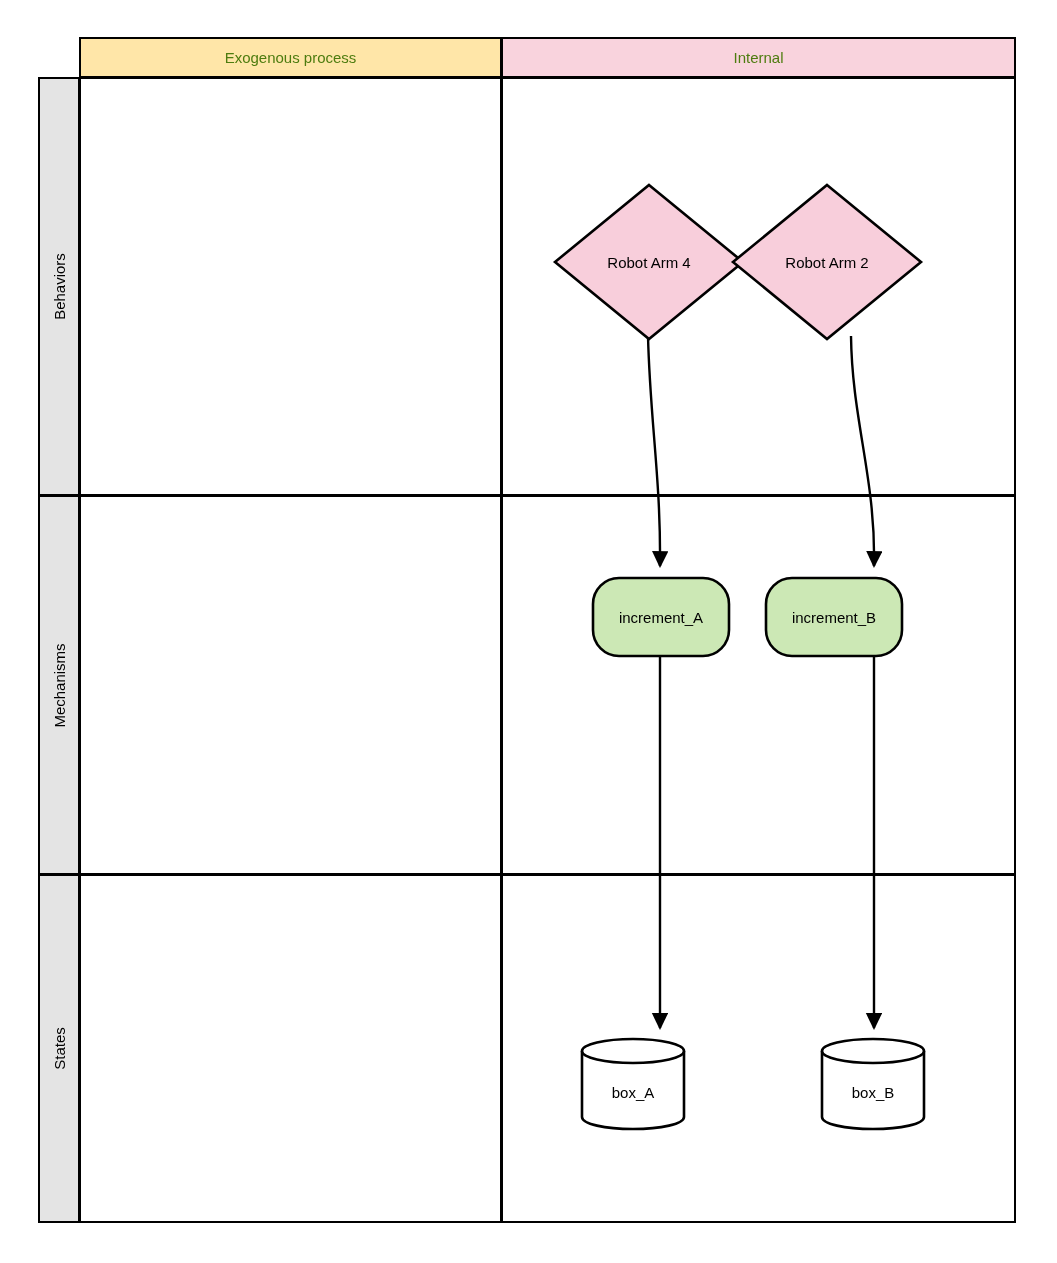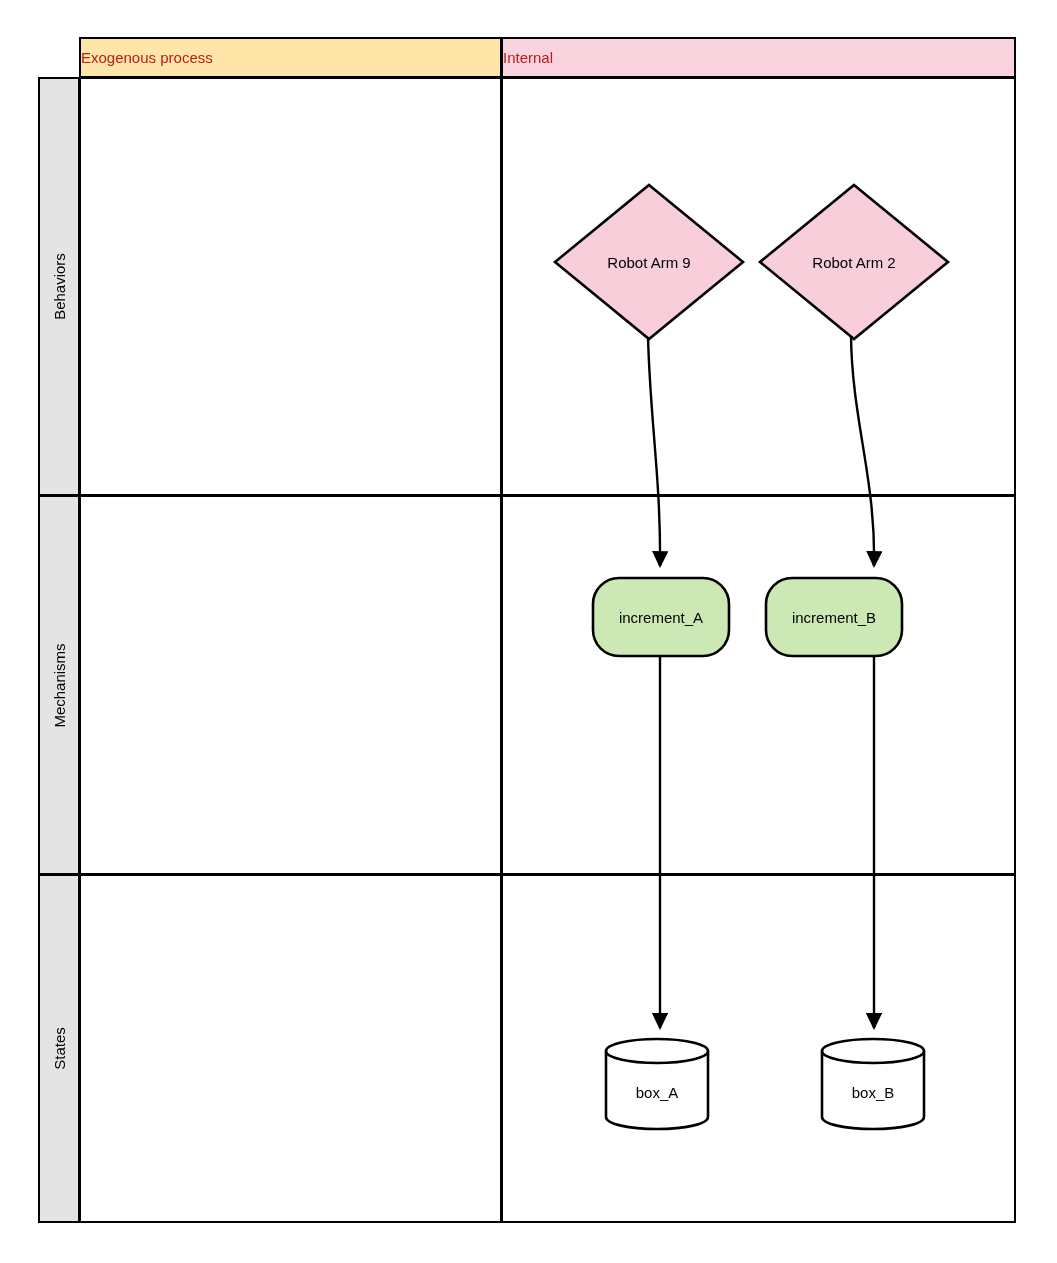--- a/index.html
+++ b/index.html
@@ -21,22 +21,23 @@
     background: #ffffff;
   }
 
   
   .col-header {
     position: absolute;
     box-sizing: border-box;
     border: 2px solid #000000;
     display: flex;
     align-items: center;
+    justify-content: center;
     font-size: 15px;
-    color: #b91c1c;
+    color: #4d7c0f;
     line-height: 1;
   }
   #col-header-exogenous {
     left: 79px;  top: 37px;  width: 423px; height: 41px;
     background: #ffe6a8;
   }
   #col-header-internal {
     left: 501px; top: 37px;  width: 515px; height: 41px;
     background: #f9d3dd;
   }
@@ -92,26 +93,26 @@
     align-items: center;
     justify-content: center;
     font-size: 15px;
     color: #000000;
     line-height: 1;
     pointer-events: none;
   }
   .node svg { display: block; }
 
   #node-robot-arm-1 { left: 552px; top: 182px; width: 194px; height: 160px; }
-  #node-robot-arm-2 { left: 757px; top: 182px; width: 194px; height: 160px; }
+  #node-robot-arm-2 { left: 730px; top: 182px; width: 194px; height: 160px; }
 
   #node-increment-a { left: 591px; top: 576px; width: 140px; height: 82px; text-decoration: underline; }
   #node-increment-b { left: 764px; top: 576px; width: 140px; height: 82px; }
 
-  #node-box-a { left: 604px; top: 1036px; width: 106px; height: 96px; }
+  #node-box-a { left: 580px; top: 1036px; width: 106px; height: 96px; }
   #node-box-b { left: 820px; top: 1036px; width: 106px; height: 96px; text-align: right; }
   #node-box-a .node-label,
   #node-box-b .node-label { padding-top: 16px; box-sizing: border-box; }
 
   
   #edges {
     position: absolute;
     left: 0; top: 0;
     width: 1057px;
     height: 1263px;
@@ -160,21 +161,21 @@
 
     <path d="M 660 656 L 660 1028" fill="none" stroke="#000000" stroke-width="2.4" marker-end="url(#arrowhead)"></path>
 
     <path d="M 874 656 L 874 1028" fill="none" stroke="#000000" stroke-width="2.4" marker-end="url(#arrowhead)"></path>
   </svg>
 
   <div class="node" id="node-robot-arm-1">
     <svg width="194" height="160" viewBox="0 0 194 160">
       <polygon points="97,3 191,80 97,157 3,80" fill="#f8cedb" stroke="#000000" stroke-width="2.6" stroke-linejoin="miter"></polygon>
     </svg>
-    <div class="node-label">Robot Arm 9</div>
+    <div class="node-label">Robot Arm 4</div>
   </div>
 
   <div class="node" id="node-robot-arm-2">
     <svg width="194" height="160" viewBox="0 0 194 160">
       <polygon points="97,3 191,80 97,157 3,80" fill="#f8cedb" stroke="#000000" stroke-width="2.6" stroke-linejoin="miter"></polygon>
     </svg>
     <div class="node-label">Robot Arm 2</div>
   </div>
 
   <div class="node" id="node-increment-a">

